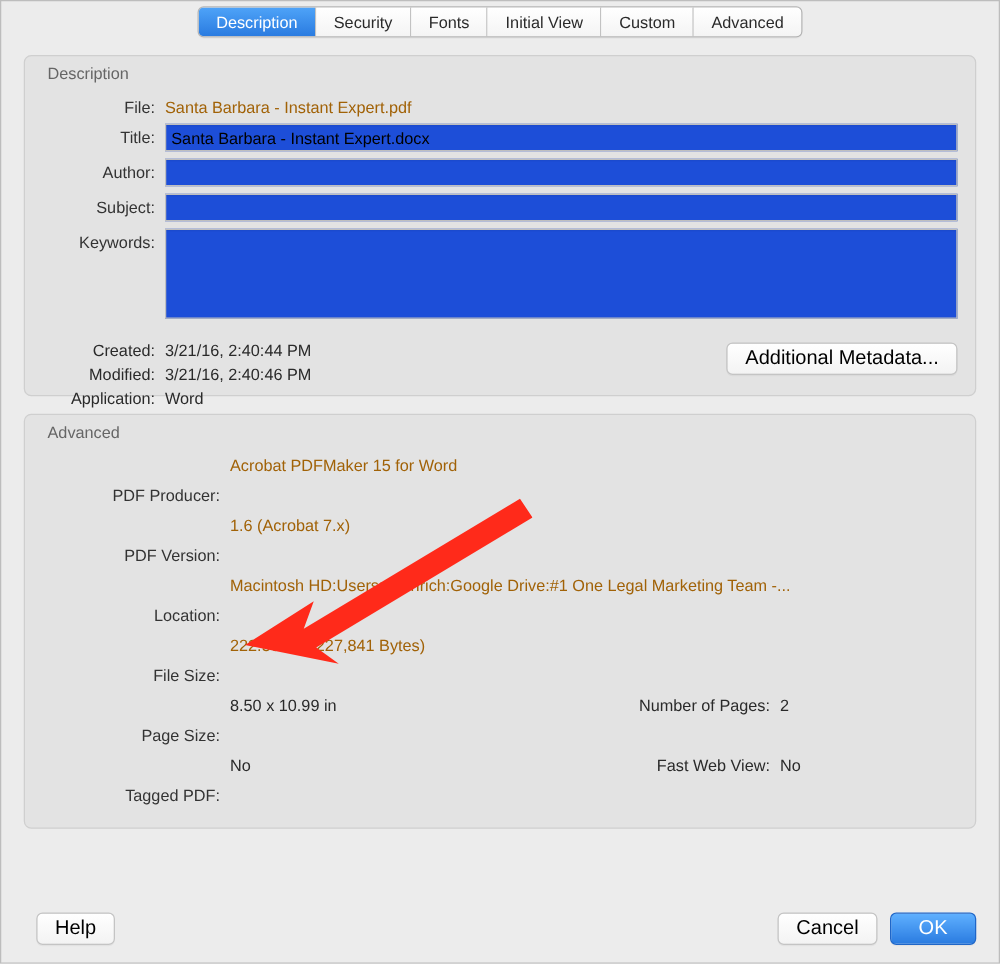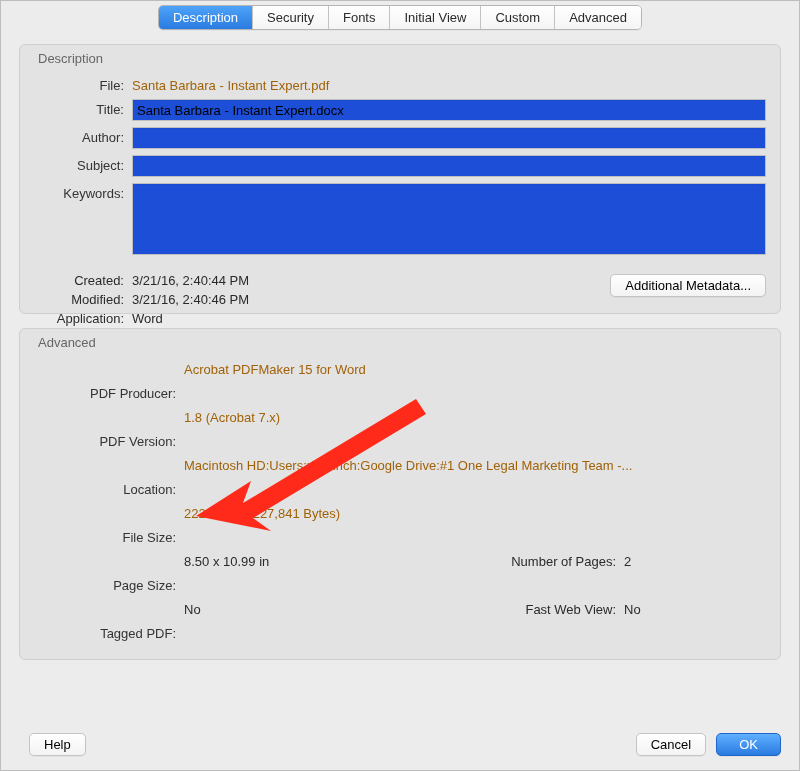--- a/index.html
+++ b/index.html
@@ -111,21 +111,21 @@
     align-items: center;
     margin-top: 4px;
   }
   .meta-row .lbl { width: 98px; text-align: right; padding-right: 8px; }
   .meta-row .val { flex: 1; }
   .btn {
     background: linear-gradient(#ffffff,#f3f3f3);
     border: 1px solid #c4c4c4;
     border-radius: 5px;
     padding: 3px 14px;
-    font-size: 13px;
+    font-size: 16px;
     font-family: inherit;
     cursor: default;
     box-shadow: 0 1px 0 rgba(0,0,0,0.04);
   }
   .btn.primary {
     background: linear-gradient(#5fb0ff,#2a7be0);
     border: 1px solid #1f66c8;
     color: #fff;
     padding: 3px 22px;
   }
@@ -229,21 +229,21 @@
 
     <div class="group adv">
       <div class="group-label">Advanced</div>
 
       <div class="row">
         <div class="lbl">PDF Producer:</div>
         <div class="val">Acrobat PDFMaker 15 for Word</div>
       </div>
       <div class="row">
         <div class="lbl">PDF Version:</div>
-        <div class="val">1.8 (Acrobat 7.x)</div>
+        <div class="val">1.6 (Acrobat 7.x)</div>
       </div>
       <div class="row">
         <div class="lbl">Location:</div>
         <div class="val">Macintosh HD:Users:rheinrich:Google Drive:#1 One Legal Marketing Team -...</div>
       </div>
       <div class="row">
         <div class="lbl">File Size:</div>
         <div class="val">222.50 KB (227,841 Bytes)</div>
       </div>
       <div class="row">

